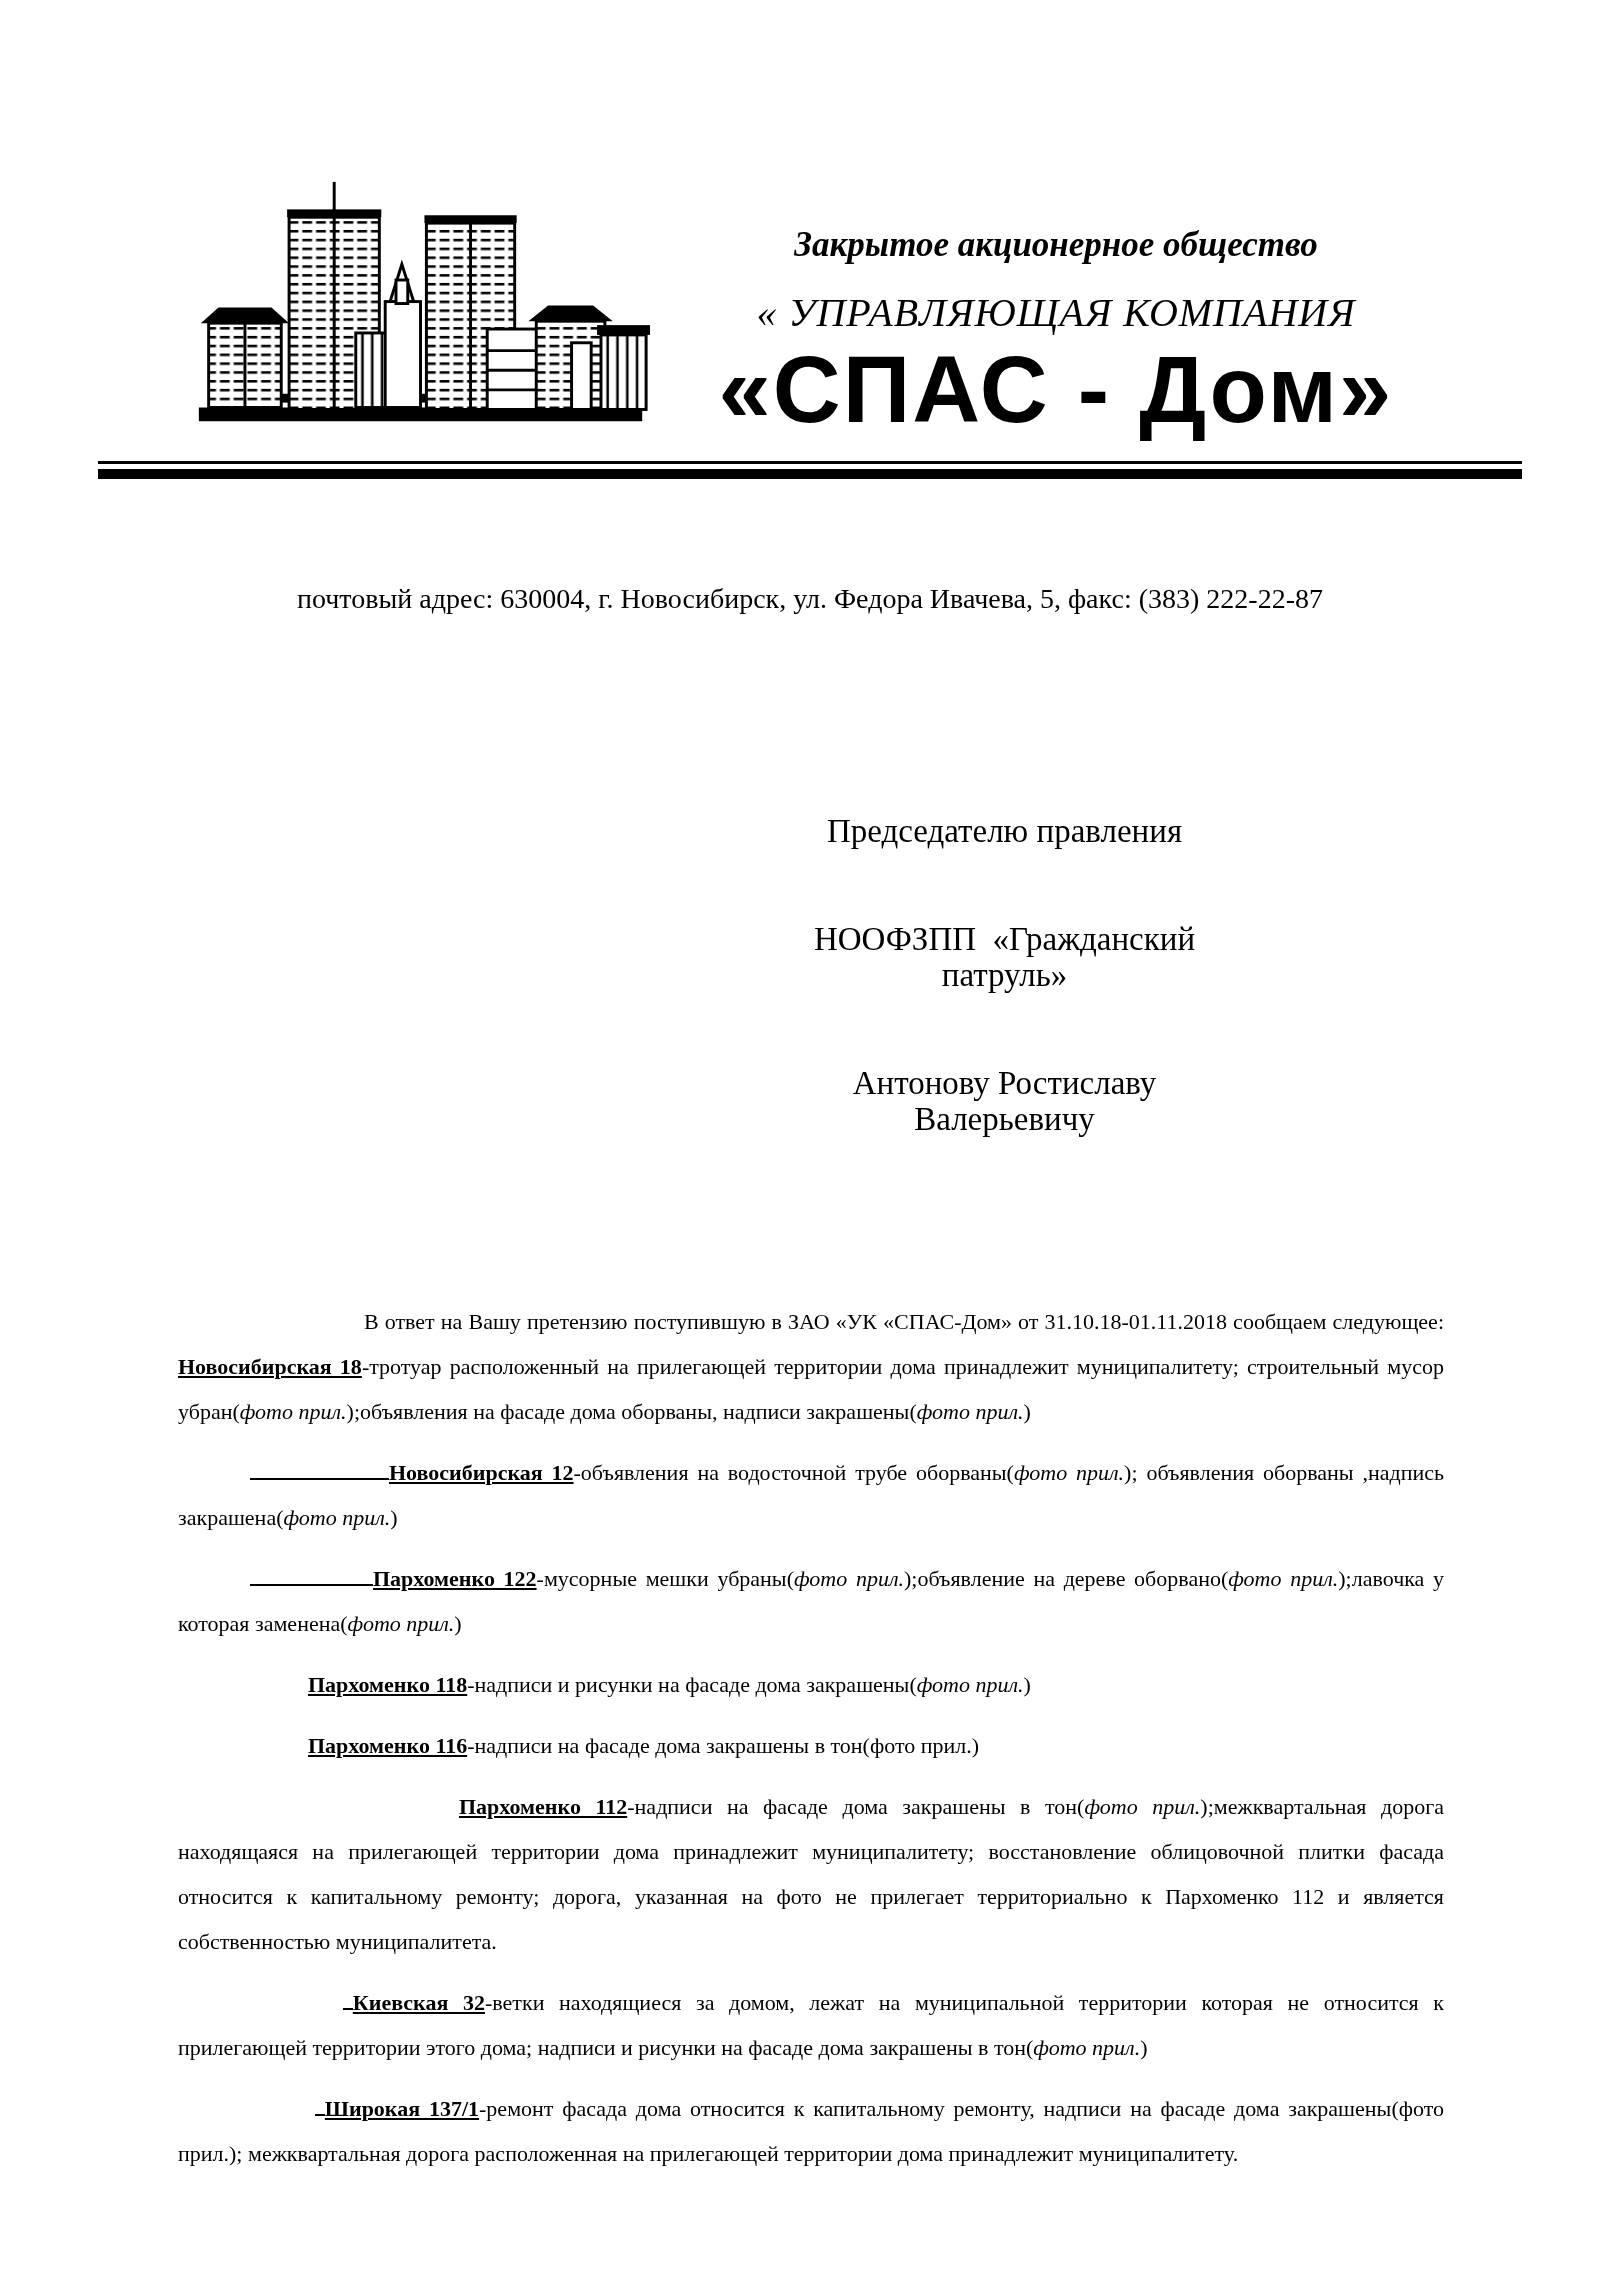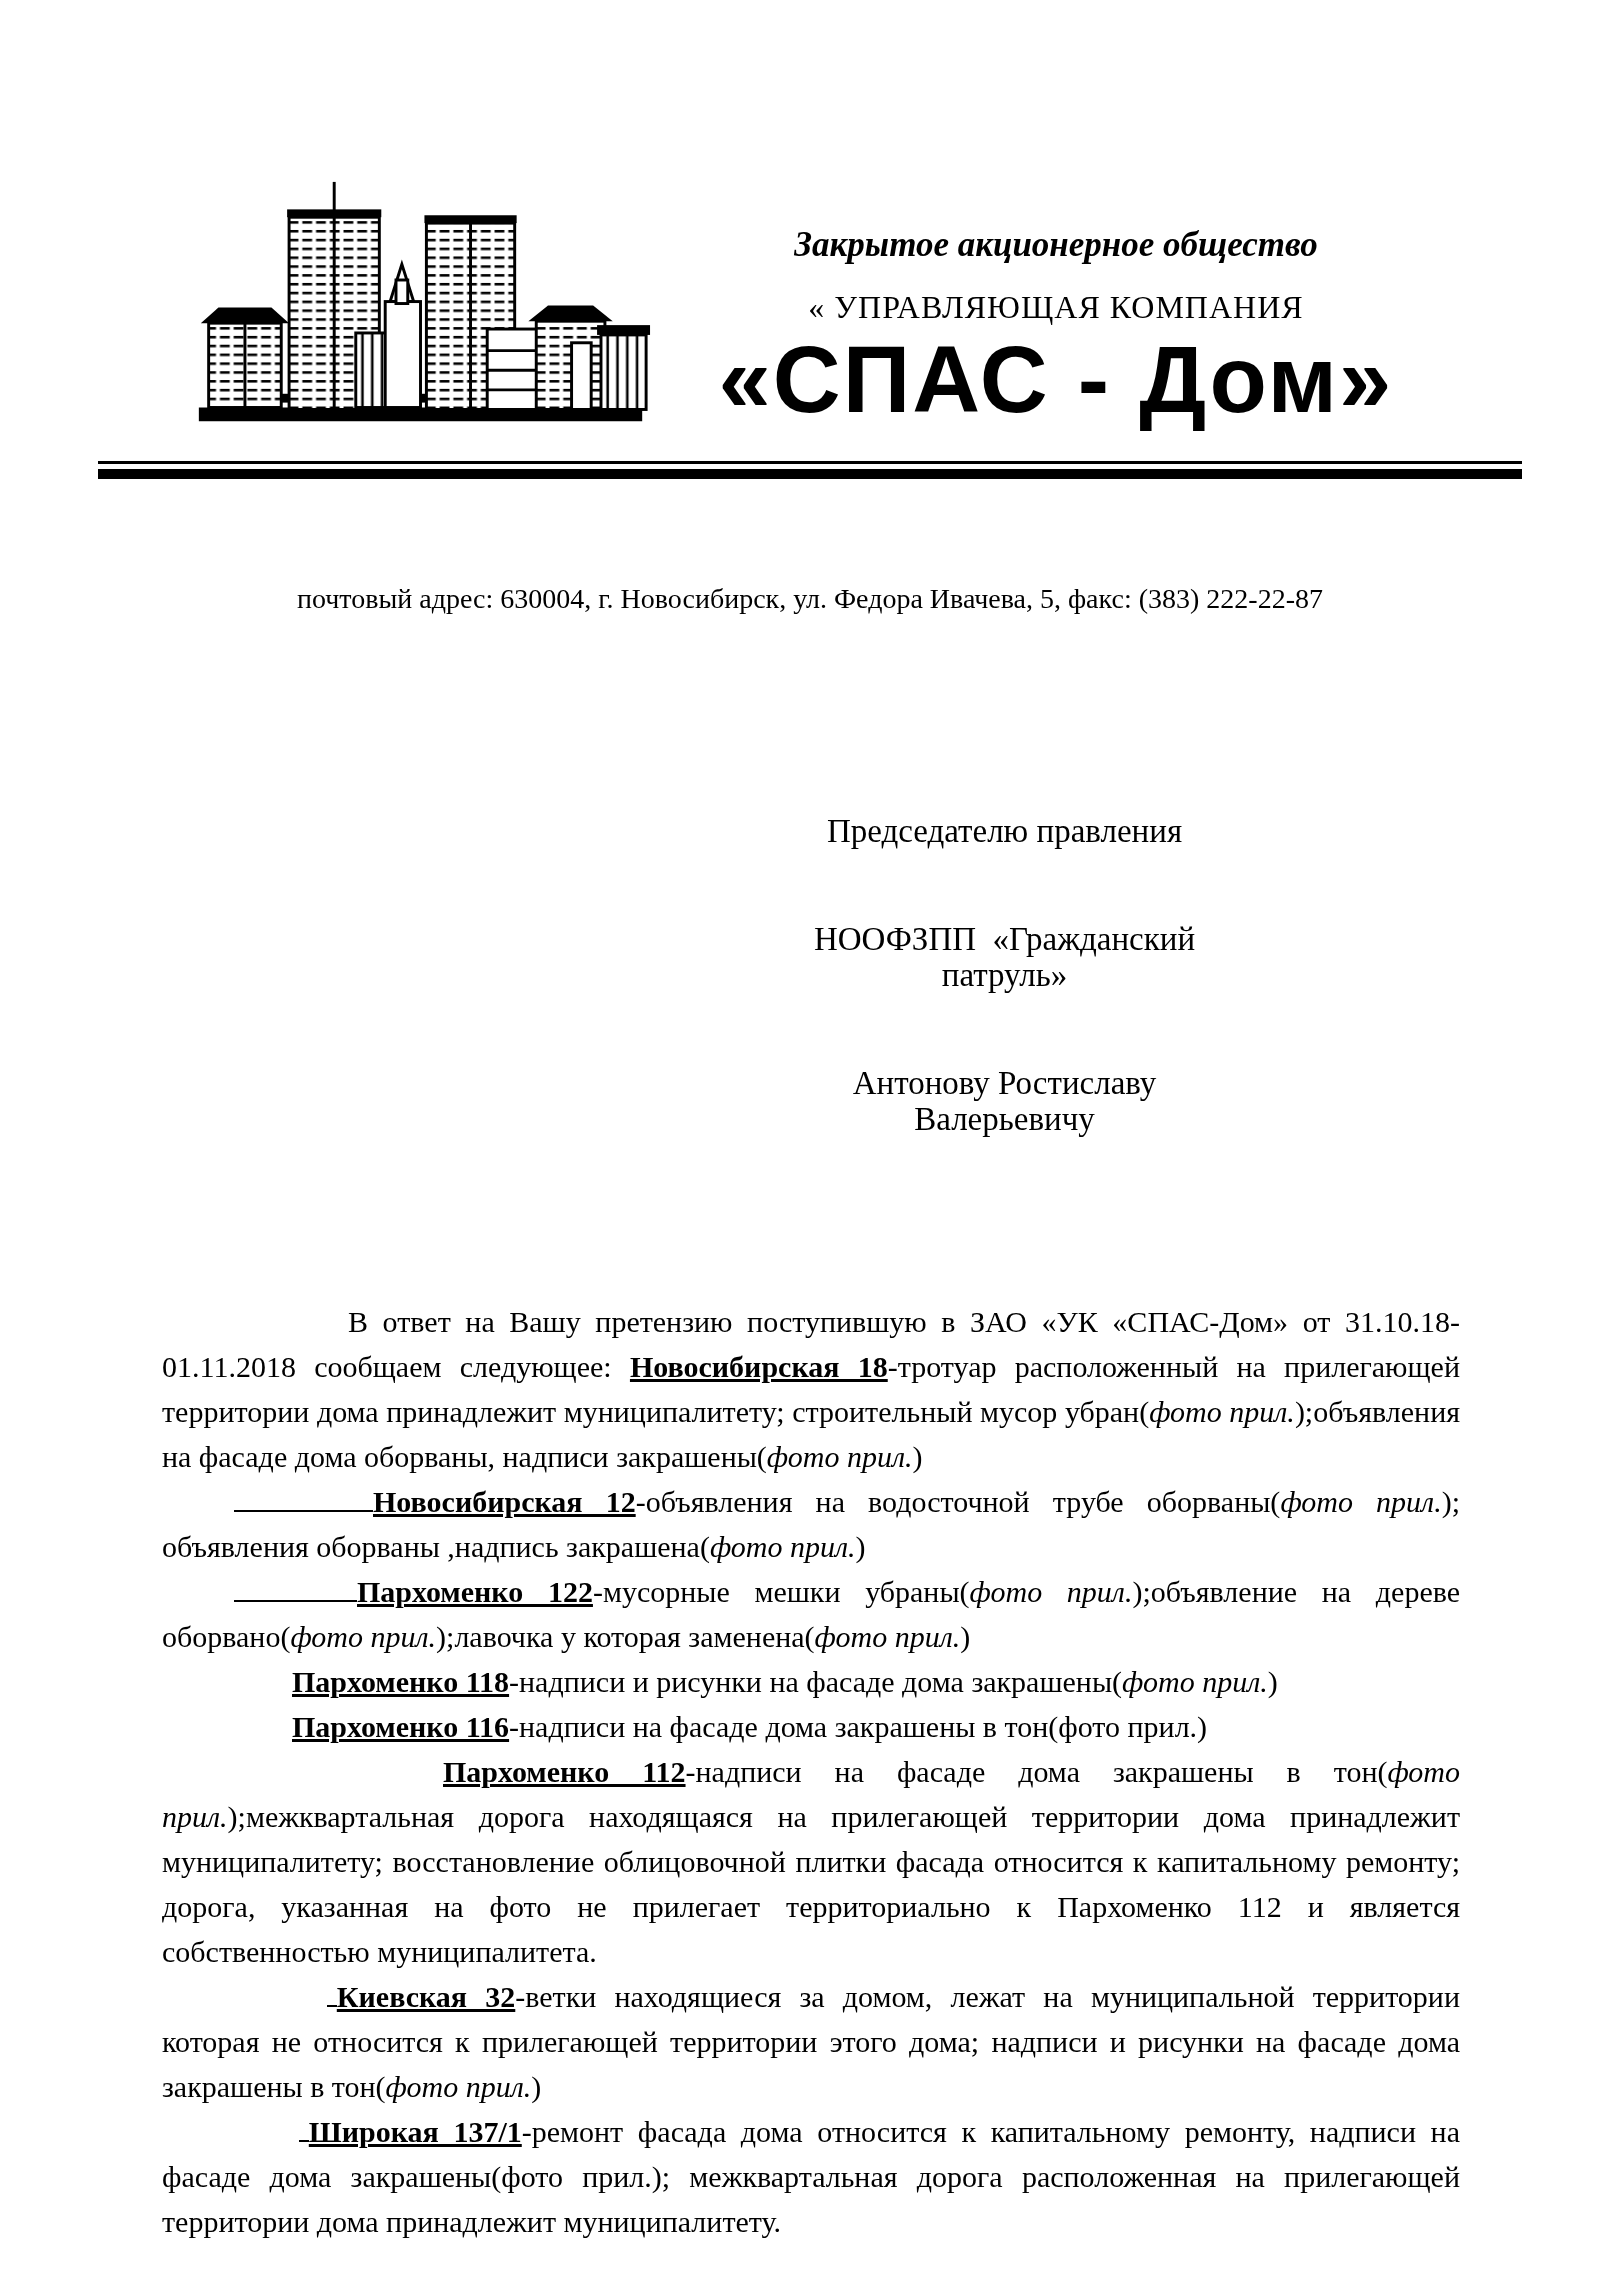--- a/index.html
+++ b/index.html
@@ -10,39 +10,39 @@
     background:#ffffff;
     color:#000000;
     font-family:"Liberation Serif", serif;
     overflow:hidden;
   }
   
   .letterhead{position:relative;height:441px;}
   .logo{position:absolute;left:191px;top:174px;width:461px;height:263px;}
   .lh-text{position:absolute;left:647px;top:174px;width:818px;text-align:center;}
   .org-type{font-style:italic;font-weight:700;font-size:35px;margin-top:51px;}
-  .company-line{font-size:32px;margin-top:23.5px;letter-spacing:1px;}
+  .company-line{font-size:40px;margin-top:23.5px;letter-spacing:1px;font-style:italic;}
   .company-name{
     font-family:"Liberation Sans", sans-serif;
     font-weight:900;font-size:94px;line-height:98px;
     margin-top:5.9px;letter-spacing:2px;white-space:nowrap;
   }
   .rule{margin:19.6px 98px 0 98px;}
   .rule-thin{height:3.9px;background:#000;}
   .rule-thick{height:9.8px;background:#000;margin-top:4.9px;}
   .addresses{ text-align:center; margin-top:21.6px; font-size:28px; line-height:39px; white-space:pre-wrap;}
   
   .recipient{
     margin:45px 0 0 774px;width:461px;
     font-size:33px;line-height:36px;text-align:center;white-space:pre-wrap;
   }
   
   .letter-body{margin:90px 160px 0 162px;}
   .body-para{
-    margin:0;font-size:30px;line-height:45px;
+    margin:16px;font-size:22px;line-height:45px;
     text-align:justify;
   }
   .body-para .b{font-weight:bold;}
   .body-para .u{text-decoration:underline;}
   .body-para .i{font-style:italic;}
   .lead-ul{display:inline-block;height:2px;border-bottom:2.9px solid #000;vertical-align:baseline;}
 </style>
 </head>
 <body>
 

